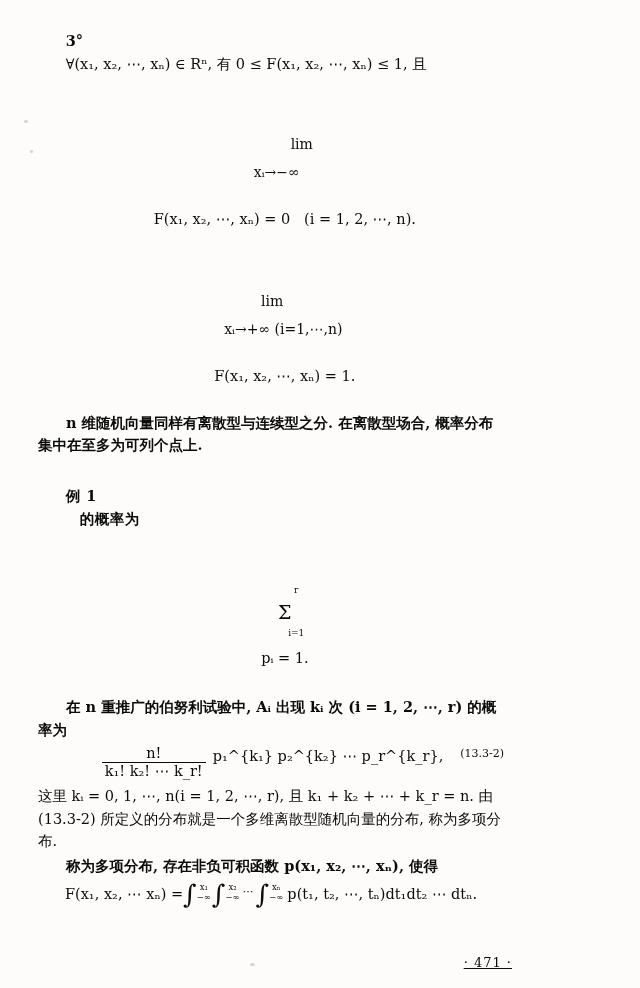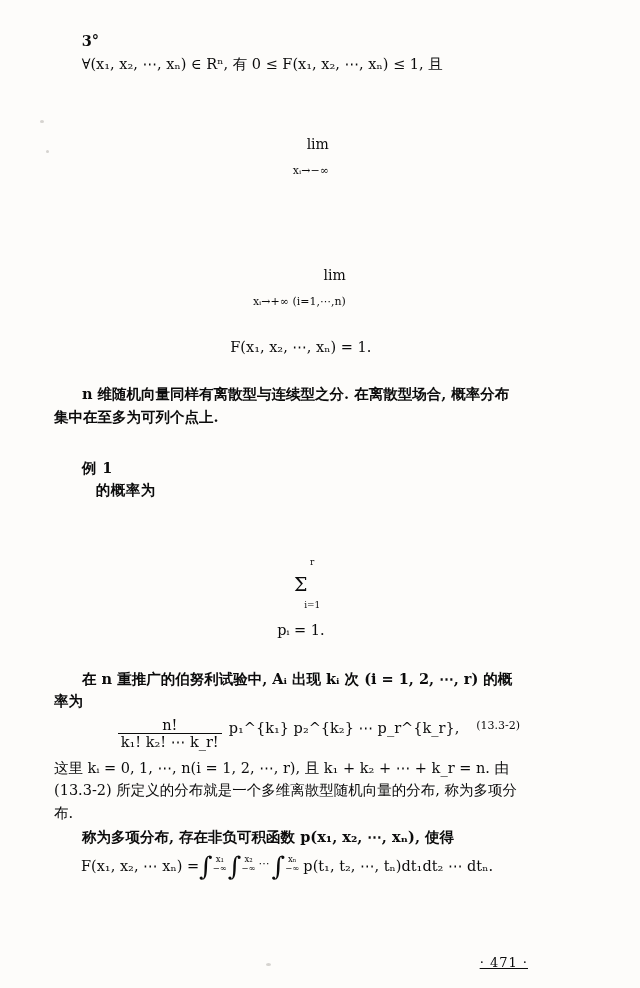--- a/index.html
+++ b/index.html
@@ -10,21 +10,20 @@
     color:#111;
     overflow:hidden;
     position:relative;
   }
   .page{
     position:relative;
     width:532px;height:988px;
     padding:0;
     box-sizing:border-box;
     filter:contrast(1.05);
-    margin-left:16px;
   }
   .content{
     position:absolute;
     left:38px;right:28px;top:8px;
     font-size:14.5px;
     line-height:1.55;
   }
   .ln{
     margin:0 0 2px 0;
     white-space:pre-wrap;
@@ -39,27 +38,27 @@
     justify-content:center;
     position:relative;
   }
   .eqno{
     position:absolute;
     right:0;
     font-size:11px;
   }
   .limwrap{
     display:inline-block;
-    text-align:right;
+    text-align:left;
     vertical-align:middle;
     line-height:1.0;
     margin-right:3px;
   }
   .limwrap .lim{ font-size:14px; }
-  .limwrap .under{ font-size:11px; display:block; margin-top:-1px;}
+  .limwrap .under{ font-size:14px; display:block; margin-top:-1px;}
   .frac{
     display:inline-block;
     vertical-align:middle;
     text-align:center;
     line-height:1.15;
     margin:0 3px;
   }
   .frac .num{ display:block; padding:0 3px; border-bottom:1px solid #111; }
   .frac .den{ display:block; padding:0 3px; }
   .intbig{
@@ -112,20 +111,21 @@
     <div class="ln">
       <span class="bold">3°</span>
       <span>∀(x₁, x₂, ⋯, xₙ) ∈ Rⁿ, 有 0 ≤ F(x₁, x₂, ⋯, xₙ) ≤ 1, 且</span>
     </div>
 
     <div class="ln center" style="margin-top:2px;">
       <span class="limwrap">
         <span class="lim">lim</span>
         <span class="under">xᵢ→−∞</span>
       </span>
+      <span>F(x₁, x₂, ⋯, xₙ) = 0   (i = 1, 2, ⋯, n).</span>
     </div>
 
     <div class="ln center" style="margin-top:4px;">
       <span class="limwrap">
         <span class="lim">lim</span>
         <span class="under">xᵢ→+∞ (i=1,⋯,n)</span>
       </span>
       <span>F(x₁, x₂, ⋯, xₙ) = 1.</span>
     </div>
 

